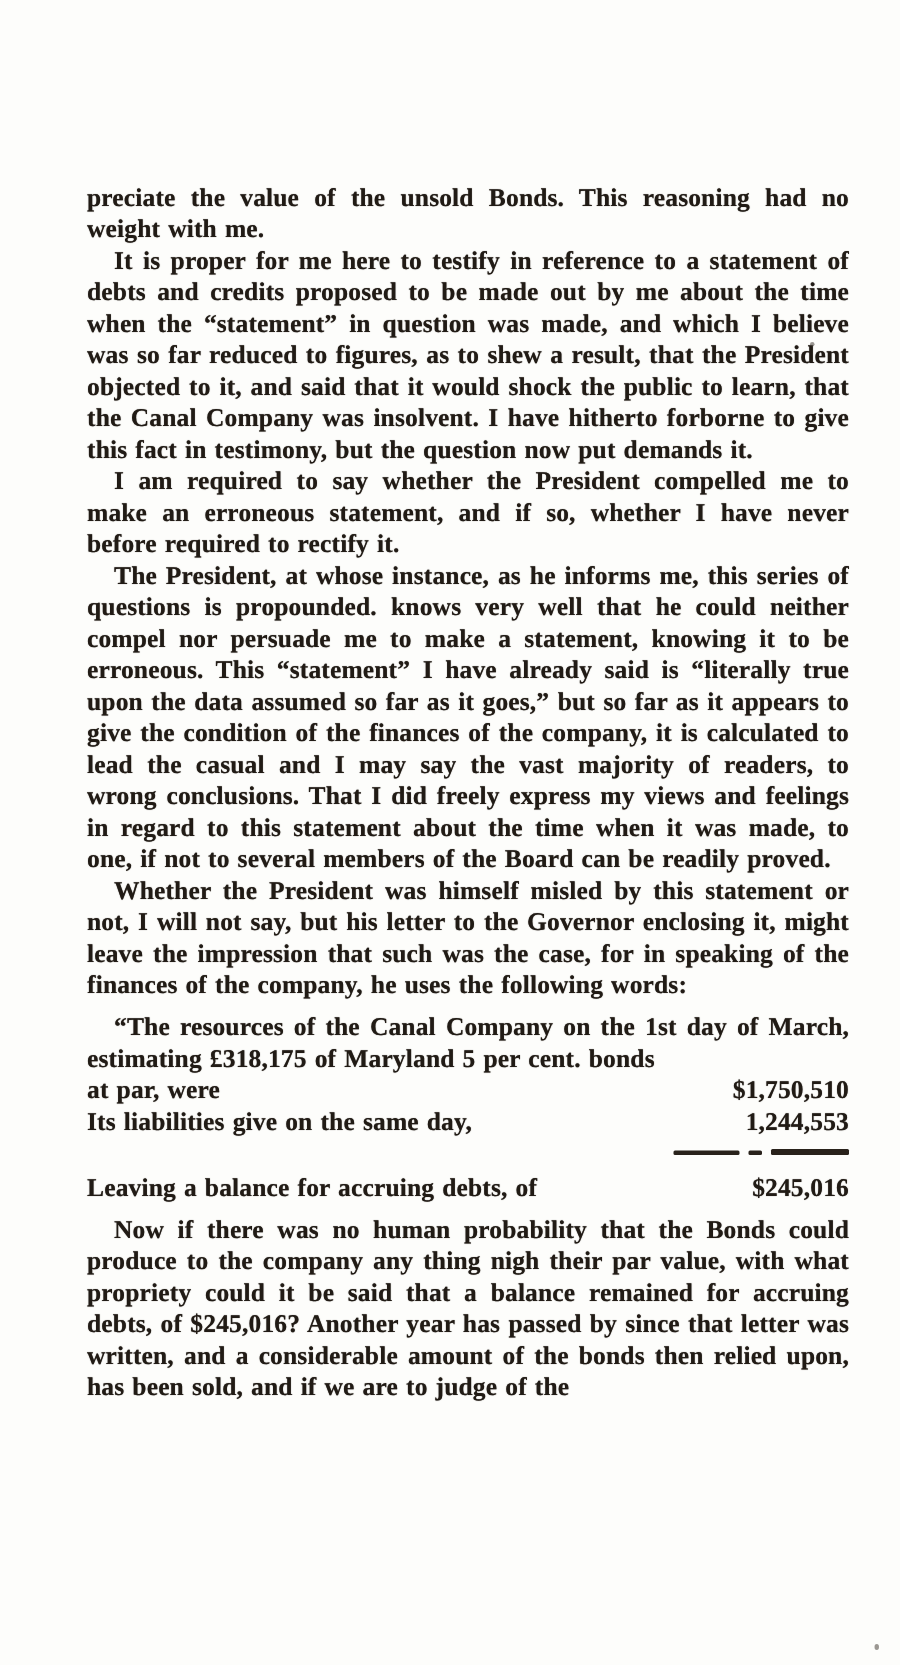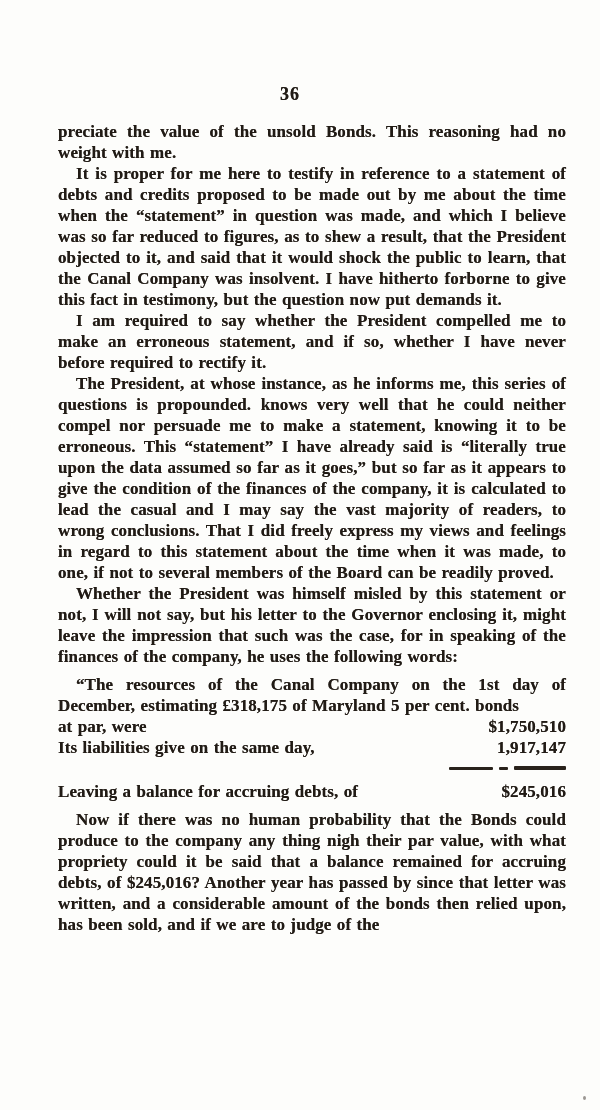--- a/index.html
+++ b/index.html
@@ -89,44 +89,43 @@
   }
   .speck.s1 { left: 540px; top: 228px; width: 3px; height: 3px; }
   .speck.s2 { left: 583px; top: 1096px; width: 3px; height: 4px; }
   .speck.s3 { left: 184px; top: 214px; width: 3px; height: 2px; opacity: 0.35; }
 </style>
 </head>
 <body>
 
 <div class="page">
 
-  <div class="page-number">36</div>
 
   <div class="body-block">
 
     <p class="para noindent">preciate the value of the unsold Bonds.  This reasoning had no weight with me.</p>
 
     <p class="para">It is proper for me here to testify in reference to a statement of debts and credits proposed to be made out by me about the time when the “statement” in question was made, and which I believe was so far reduced to figures, as to shew a result, that the President objected to it, and said that it would shock the public to learn, that the Canal Company was insolvent.  I have hitherto forborne to give this fact in testimony, but the question now put demands it.</p>
 
     <p class="para">I am required to say whether the President compelled me to make an erroneous statement, and if so, whether I have never before required to rectify it.</p>
 
     <p class="para">The President, at whose instance, as he informs me, this series of questions is propounded. knows very well that he could neither compel nor persuade me to make a statement, knowing it to be erroneous.  This “statement” I have already said is “literally true upon the data assumed so far as it goes,” but so far as it appears to give the condition of the finances of the company, it is calculated to lead the casual and I may say the vast majority of readers, to wrong conclusions.  That I did freely express my views and feelings in regard to this statement about the time when it was made, to one, if not to several members of the Board can be readily proved.</p>
 
     <p class="para">Whether the President was himself misled by this statement or not, I will not say, but his letter to the Governor enclosing it, might leave the impression that such was the case, for in speaking of the finances of the company, he uses the following words:</p>
 
-    <p class="para quote-intro">“The resources of the Canal Company on the 1st day of December, estimating £318,175 of Maryland 5 per cent. bonds</p>
+    <p class="para quote-intro">“The resources of the Canal Company on the 1st day of March, estimating £318,175 of Maryland 5 per cent. bonds</p>
 
     <div class="ledger-row">
       <span>at par, were</span>
       <span class="amount">$1,750,510</span>
     </div>
 
     <div class="ledger-row">
       <span>Its liabilities give on the same day,</span>
-      <span class="amount">1,917,147</span>
+      <span class="amount">1,244,553</span>
     </div>
 
     <div class="rule-row">
       <span class="seg a"></span>
       <span class="seg b"></span>
       <span class="seg c"></span>
     </div>
 
     <div class="ledger-row balance-row">
       <span>Leaving a balance for accruing debts, of</span>

